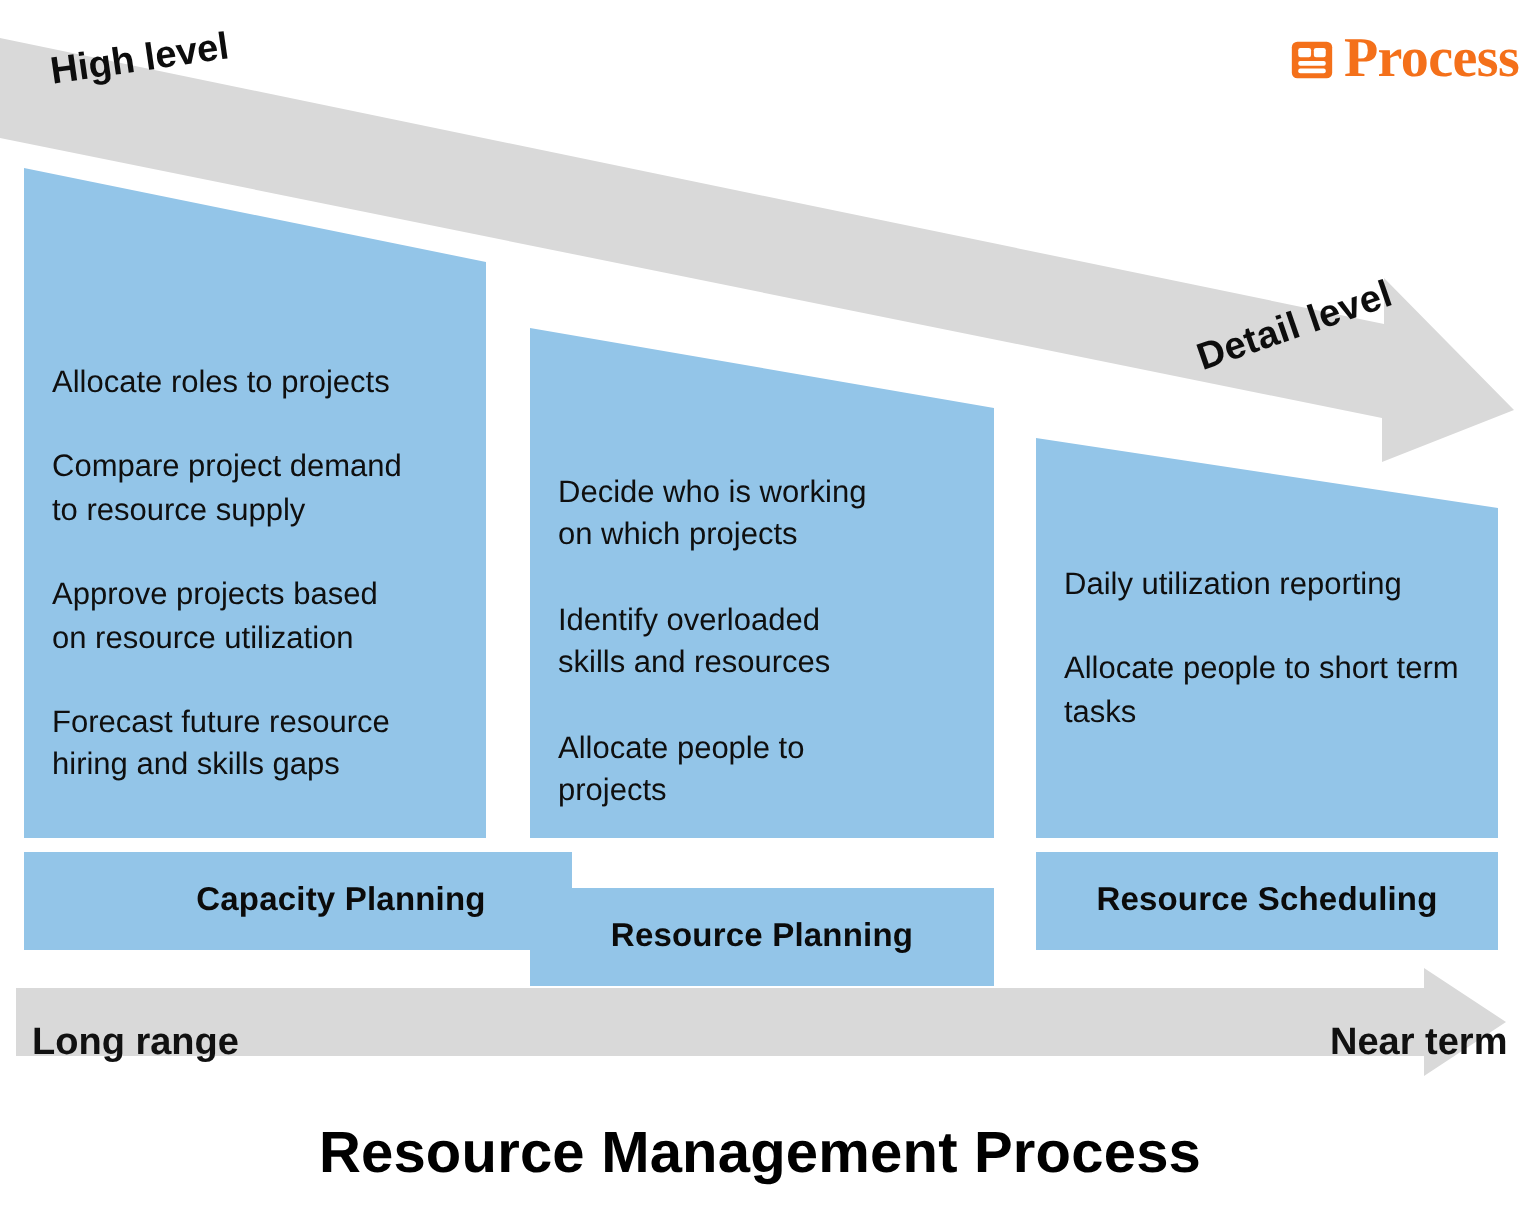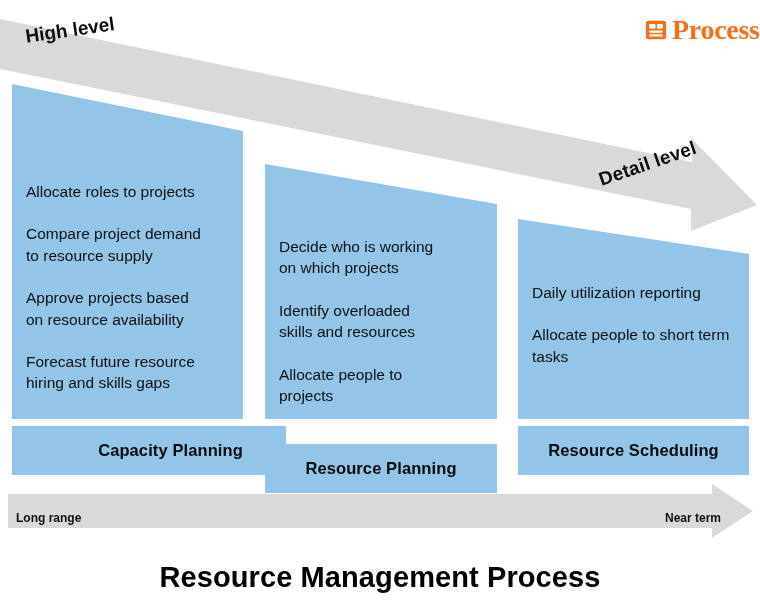--- a/index.html
+++ b/index.html
@@ -117,21 +117,21 @@
     position: absolute;
     left: 0;
     top: 480px;
     width: 760px;
     height: 62px;
     pointer-events: none;
   }
   .bottom-label {
     position: absolute;
     font-weight: bold;
-    font-size: 12px;
+    font-size: 19px;
     color: #111111;
     white-space: nowrap;
   }
   .label-long { left: 16px; top: 511px; }
   .label-near { left: 629px; top: 511px; margin-left: 36px; }
 
   
   .page-title {
     position: absolute;
     left: 0;
@@ -168,21 +168,21 @@
 
   <div class="column" style="left:12px; top:84px;">
     <div class="col-body">
       <svg width="231" height="335" viewBox="0 0 231 335">
         <polygon points="0,0 231,47 231,335 0,335" fill="#93C5E8"></polygon>
       </svg>
     </div>
     <div class="col-items" style="width:210px; padding-top:97px;">
       <p class="col-item">Allocate roles to projects</p>
       <p class="col-item">Compare project demand to resource supply</p>
-      <p class="col-item">Approve projects based on resource availability</p>
+      <p class="col-item">Approve projects based on resource utilization</p>
       <p class="col-item">Forecast future resource hiring and skills gaps</p>
     </div>
   </div>
   <div class="col-header" style="left:12px; top:426px; width:231px; height:49px;padding-left:43px;">
     <span>Capacity Planning</span>
   </div>
 
   <div class="column" style="left:265px; top:164px;">
     <div class="col-body">
       <svg width="232" height="255" viewBox="0 0 232 255">

